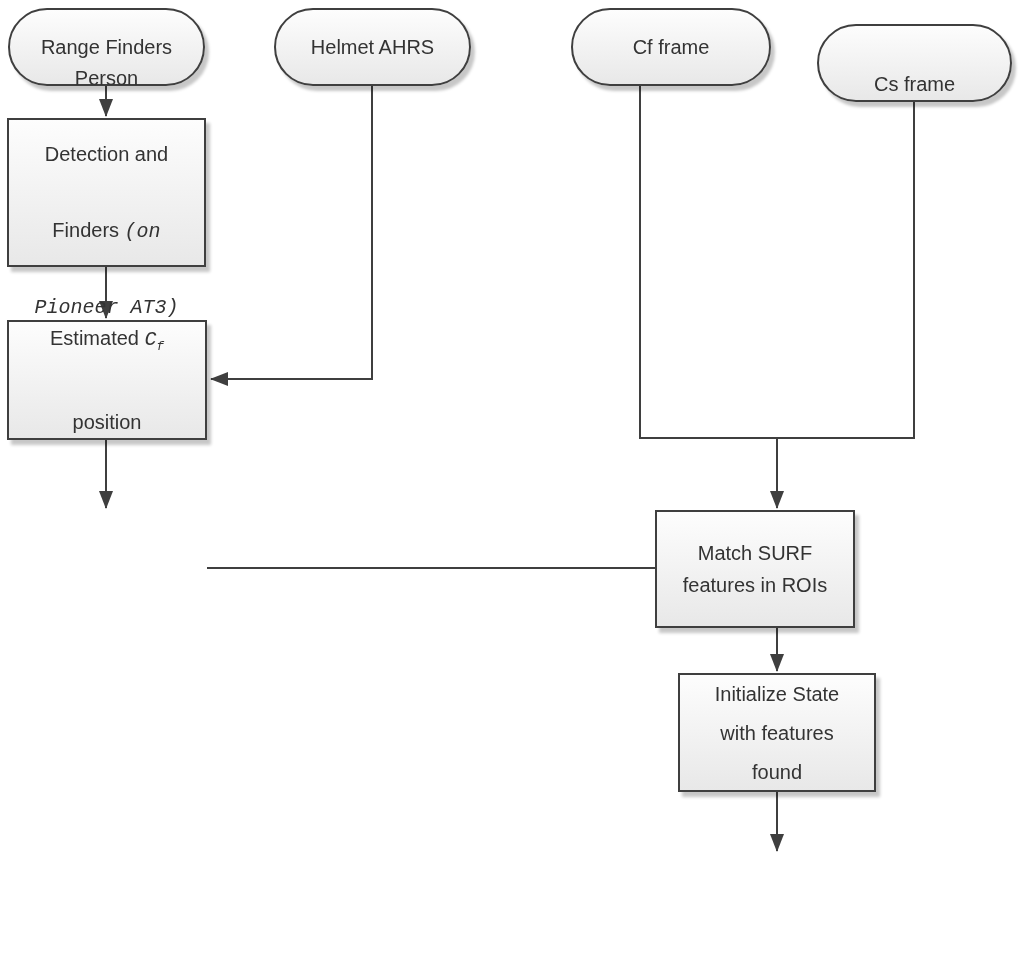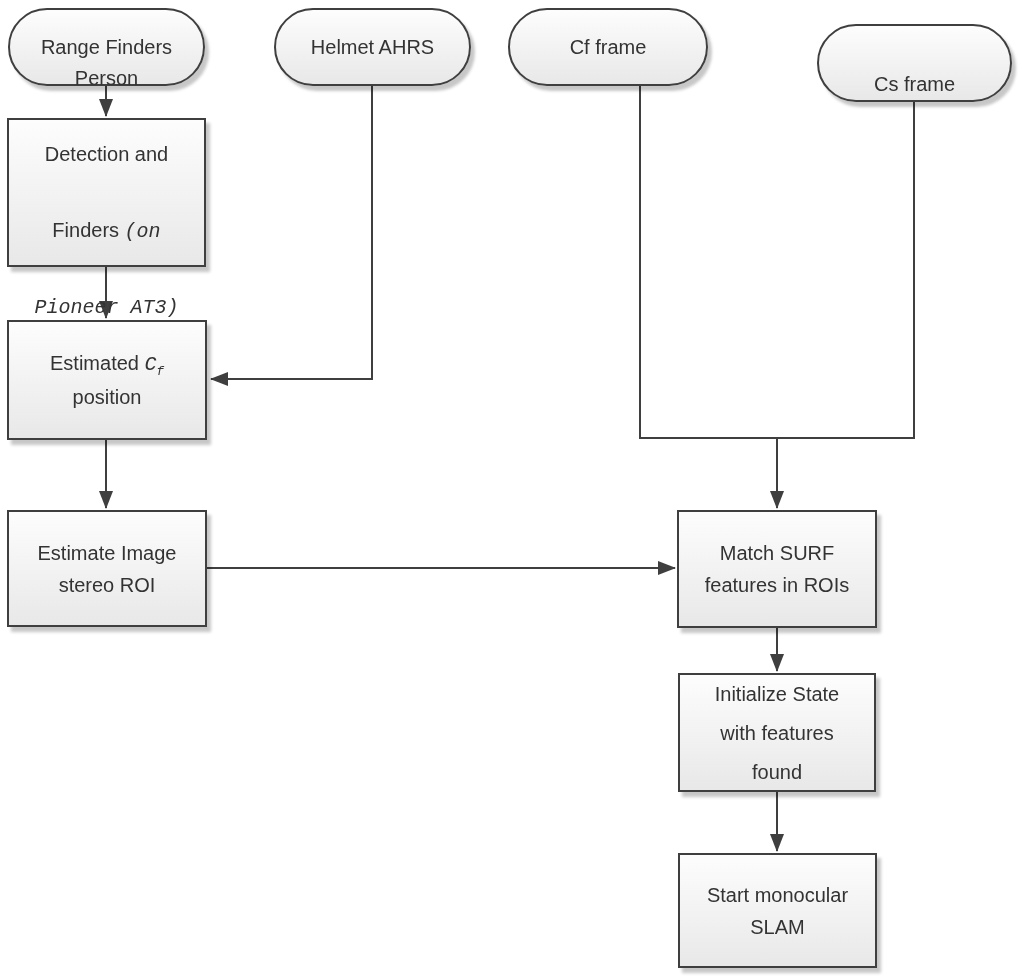--- a/index.html
+++ b/index.html
@@ -76,54 +76,46 @@
   </svg>
 
   <div class="node pill" style="left:8px; top:8px; width:197px; height:78px;">
     <span class="line">Range Finders</span>
   </div>
 
   <div class="node pill" style="left:274px; top:8px; width:197px; height:78px;">
     <span class="line">Helmet AHRS</span>
   </div>
 
-  <div class="node pill" style="left:508px; top:8px; width:200px; height:78px;">
+  <div class="node pill" style="left:571px; top:8px; width:200px; height:78px;">
     <span class="line">Cf frame</span>
   </div>
 
   <div class="node pill" style="left:817px; top:24px; width:195px; height:78px;justify-content:flex-end;">
     <span class="line">Cs frame</span>
   </div>
 
   <div class="node proc" style="left:7px; top:118px; width:199px; height:149px;gap:44px;">
     <span class="line">Person</span>
     <span class="line">Detection and</span>
     <span class="inline-wrap"><span>Finders </span><span class="ital">(on</span></span>
     <span class="line ital">Pioneer AT3)</span>
   </div>
 
-  <div class="node proc" style="left:7px; top:320px; width:200px; height:120px;">
+  <div class="node proc" style="left:7px; top:320px; width:200px; height:120px;justify-content:space-between;">
     <span class="inline-wrap"><span>Estimated </span><span class="ital">C</span><sub class="ital">f</sub></span>
     <span class="line">position</span>
   </div>
 
-  <div class="node proc" style="left:7px; top:510px; width:200px; height:117px;">
-    <span class="line">Estimate Image</span>
-    <span class="line">stereo ROI</span>
-  </div>
 
-  <div class="node proc" style="left:677px; top:510px; width:200px; height:118px;">
+  <div class="node proc" style="left:655px; top:510px; width:200px; height:118px;">
     <span class="line">Match SURF</span>
     <span class="line">features in ROIs</span>
   </div>
 
   <div class="node proc" style="left:678px; top:673px; width:198px; height:119px;gap:7px;">
     <span class="line">Initialize State</span>
     <span class="line">with features</span>
     <span class="line">found</span>
   </div>
 
-  <div class="node proc" style="left:678px; top:853px; width:199px; height:115px;">
-    <span class="line">Start monocular</span>
-    <span class="line">SLAM</span>
-  </div>
 
 </div>
 
 </body></html>

